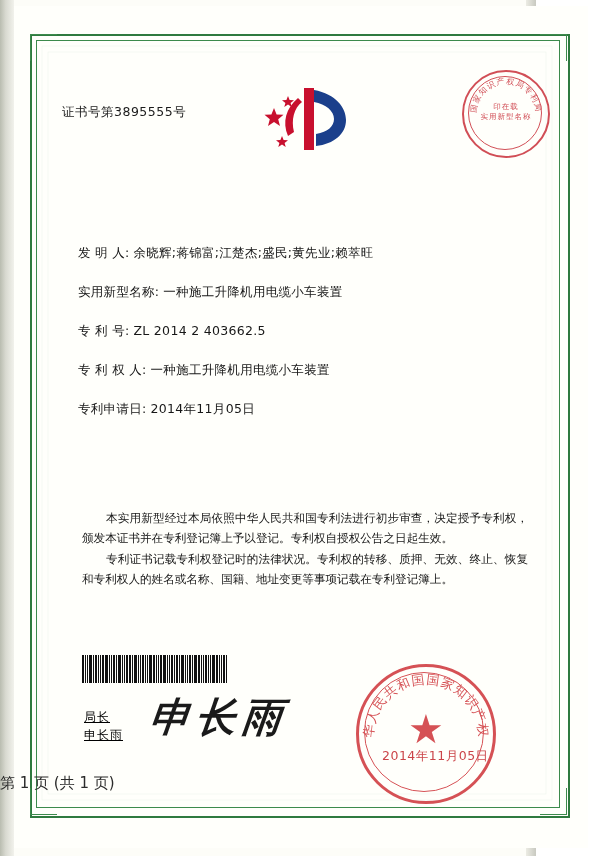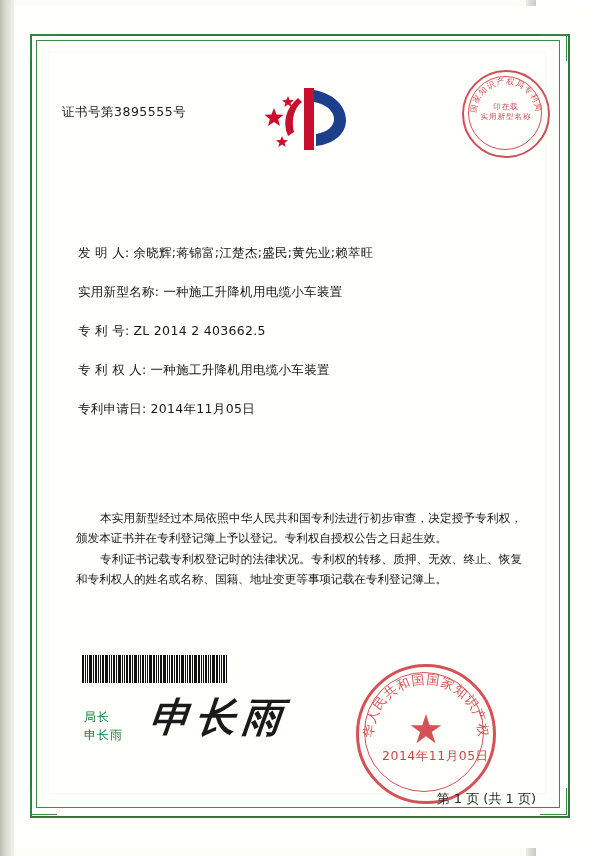--- a/index.html
+++ b/index.html
@@ -146,21 +146,21 @@
     letter-spacing: 0.3px;
   }
   .field-value {
     margin-left: 4px;
     letter-spacing: 0.3px;
   }
 
   
   .body-text {
     position: absolute;
-    left: 76px; top: 508px;
+    left: 82px; top: 508px;
     width: 446px;
     font-size: 11.6px;
     line-height: 20px;
     color: #171717;
     text-align: justify;
   }
   .body-text p {
     margin: 0 0 1px 0;
     text-indent: 24px;
   }
@@ -179,22 +179,23 @@
     height: 100%;
     margin-right: 1px;
   }
 
   
   .sig-label {
     position: absolute;
     left: 84px; top: 708px;
     font-size: 12px;
     line-height: 18px;
-    color: #15803d;
+    color: #000000;
     letter-spacing: 1px;
+    text-decoration: underline;
   }
   .sig-hand {
     position: absolute;
     left: 150px; top: 690px;
     font-size: 40px;
     font-family: "DejaVu Serif", "Liberation Serif", serif;
     font-weight: bold;
     font-style: italic;
     color: #1a1a1a;
     letter-spacing: 6px;
@@ -237,23 +238,23 @@
     left: 382px; top: 748px;
     font-size: 12.5px;
     color: #c83a3f;
     letter-spacing: 0.5px;
     opacity: 0.95;
   }
 
   
   .footer {
     position: absolute;
-    left: 0; right: 0; top: 790px;
-    text-align: right;
-    font-size: 13px;
+    left: 0; right: 0; top: 774px;
+    text-align: left;
+    font-size: 15px;
     color: #2b2b2b;
   }
 
   .guilloche {
     position: absolute;
     left: 36px; top: 40px;
     width: 522px; height: 766px;
     pointer-events: none;
     opacity: 0.1;
   }

